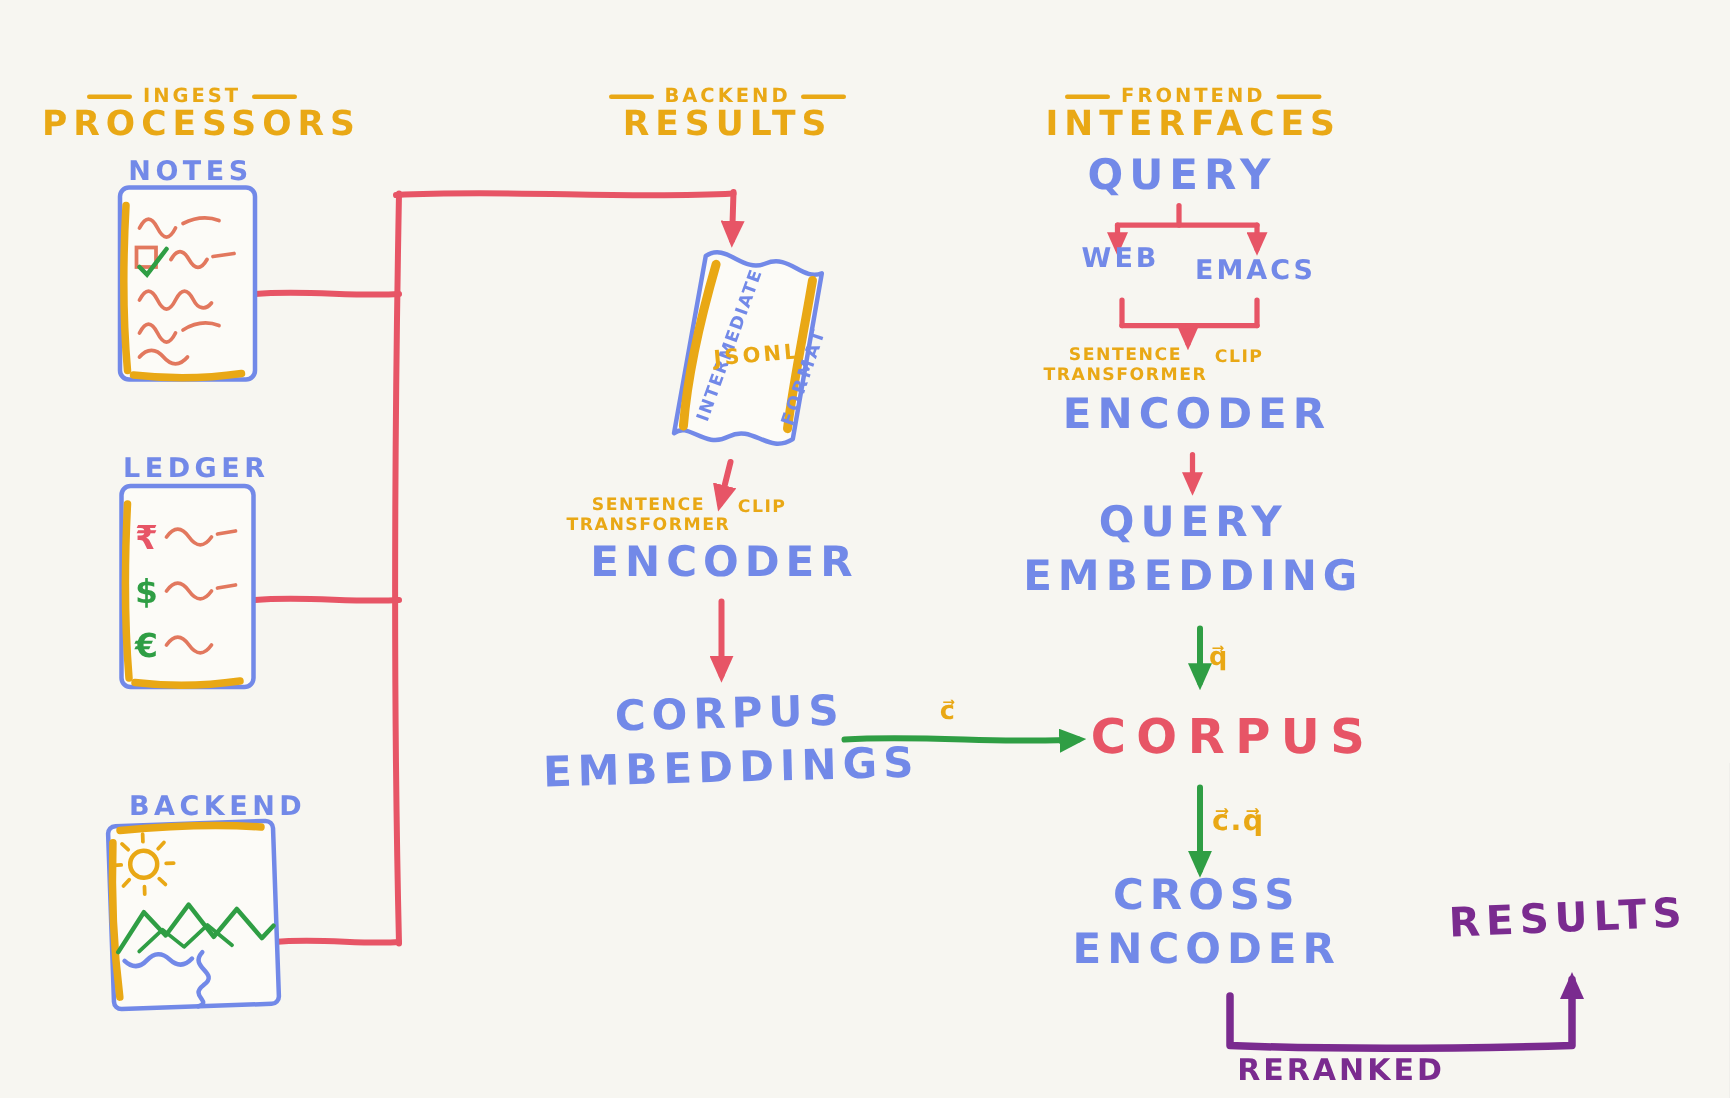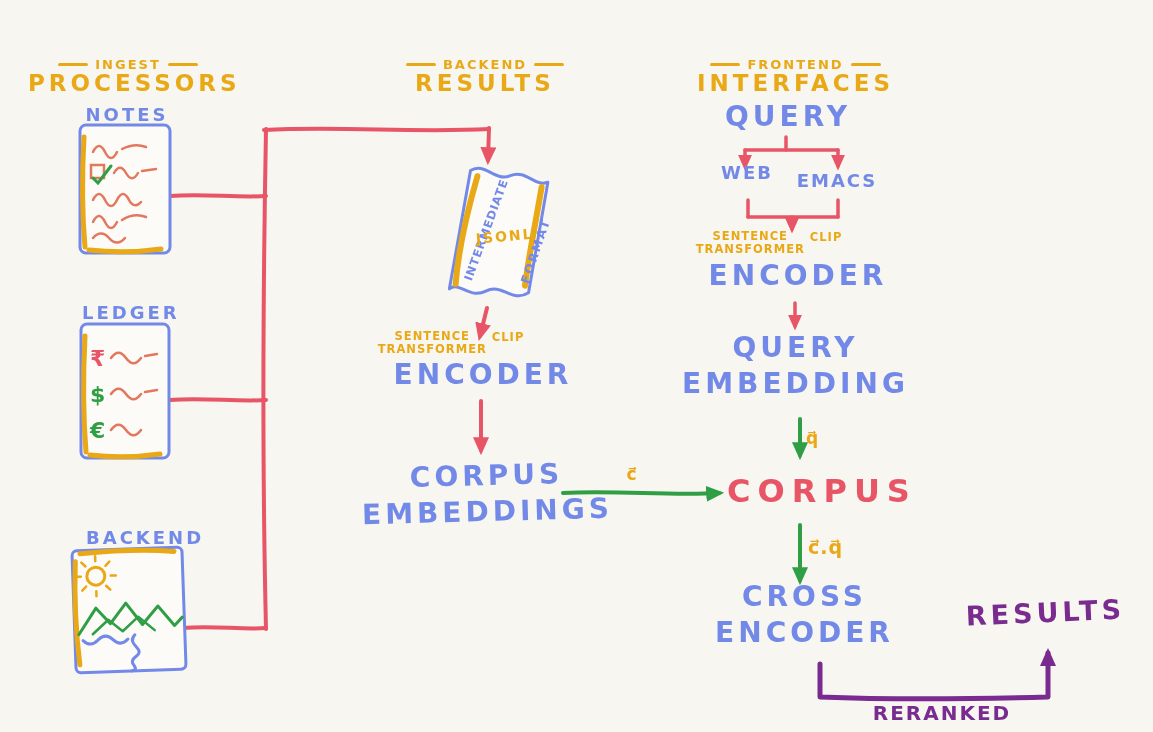--- a/index.html
+++ b/index.html
@@ -205,15 +205,15 @@
 
   <div class="node ylw vec left" style="left:808px;top:535px;width:62px;font-size:19px">c⃗.q⃗</div>
 
   <div class="node blue lg" style="left:692px;top:579px;width:225px">
     <div>CROSS</div>
     <div>ENCODER</div>
   </div>
 
   <div class="node purple lg tilt-b" style="left:948px;top:596px;width:195px;font-size:27px">RESULTS</div>
 
-  <div class="node purple rr" style="left:858px;top:701px;width:168px">RERANKED</div>
+  <div class="node purple rr" style="left:810px;top:701px;width:168px">RERANKED</div>
 
 </div>
 
 </body></html>

